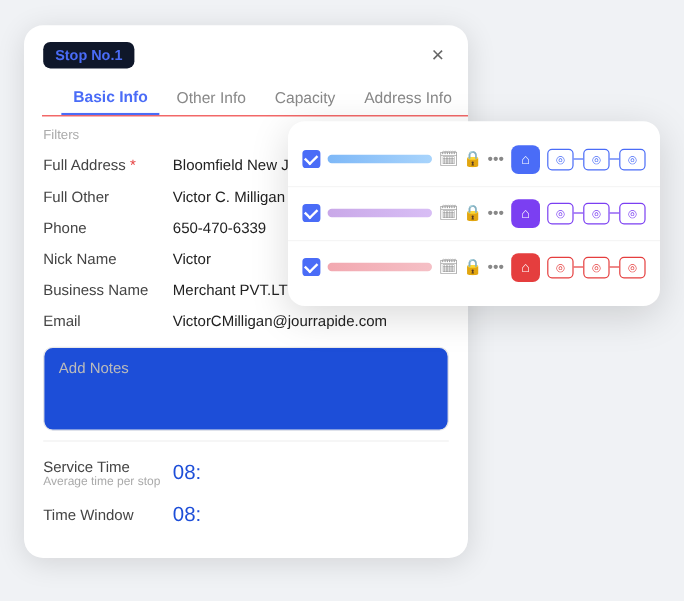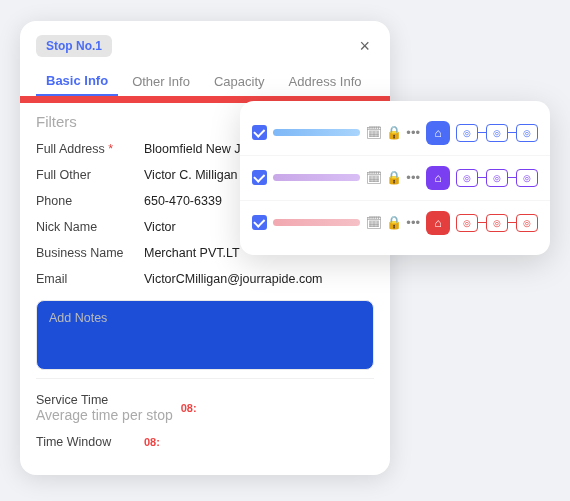--- a/index.html
+++ b/index.html
@@ -34,21 +34,21 @@
     }
 
     .card-header {
       display: flex;
       align-items: center;
       justify-content: space-between;
       padding: 14px 16px 0 16px;
     }
 
     .stop-badge {
-      background: #e5e5e5;
+      background: #0f172a;
       color: #4a6cf7;
       font-size: 12px;
       font-weight: 600;
       padding: 4px 10px;
       border-radius: 6px;
     }
 
     .close-btn {
       cursor: pointer;
       color: #666;
@@ -57,42 +57,43 @@
       line-height: 1;
       background: none;
       border: none;
       padding: 2px 4px;
     }
 
     .tabs-row {
       display: flex;
       align-items: center;
       padding: 10px 16px 0 16px;
-      border-bottom: 7px solid #ef4444;
+      border-bottom: 1px solid #ef4444;
       gap: 4px;
+      margin-left: 15px;
     }
 
     .tab {
       padding: 6px 10px;
       font-size: 13px;
       color: #888;
       cursor: pointer;
       border-radius: 6px 6px 0 0;
       white-space: nowrap;
     }
 
     .tab.active {
       color: #4a6cf7;
       font-weight: 600;
       border-bottom: 2px solid #4a6cf7;
       background: transparent;
     }
 
     .filters-label {
-      font-size: 15px;
+      font-size: 11px;
       color: #aaa;
       padding: 10px 16px 6px 16px;
     }
 
     .info-row {
       display: flex;
       align-items: center;
       padding: 6px 16px;
       gap: 8px;
     }
@@ -143,28 +144,27 @@
       flex-shrink: 0;
     }
 
     .service-label {
       font-size: 12.5px;
       color: #444;
       font-weight: 500;
     }
 
     .service-sub {
-      font-size: 14px;
+      font-size: 10px;
       color: #aaa;
     }
 
     .service-value {
-      font-size: 11px;
-      color: #ef4444;
-      font-weight: bold;
+      font-size: 17px;
+      color: #1d4ed8;
     }
 
     
     .overlay-card {
       position: absolute;
       top: 80px;
       right: 0;
       width: 310px;
       background: #fff;
       border-radius: 14px;

